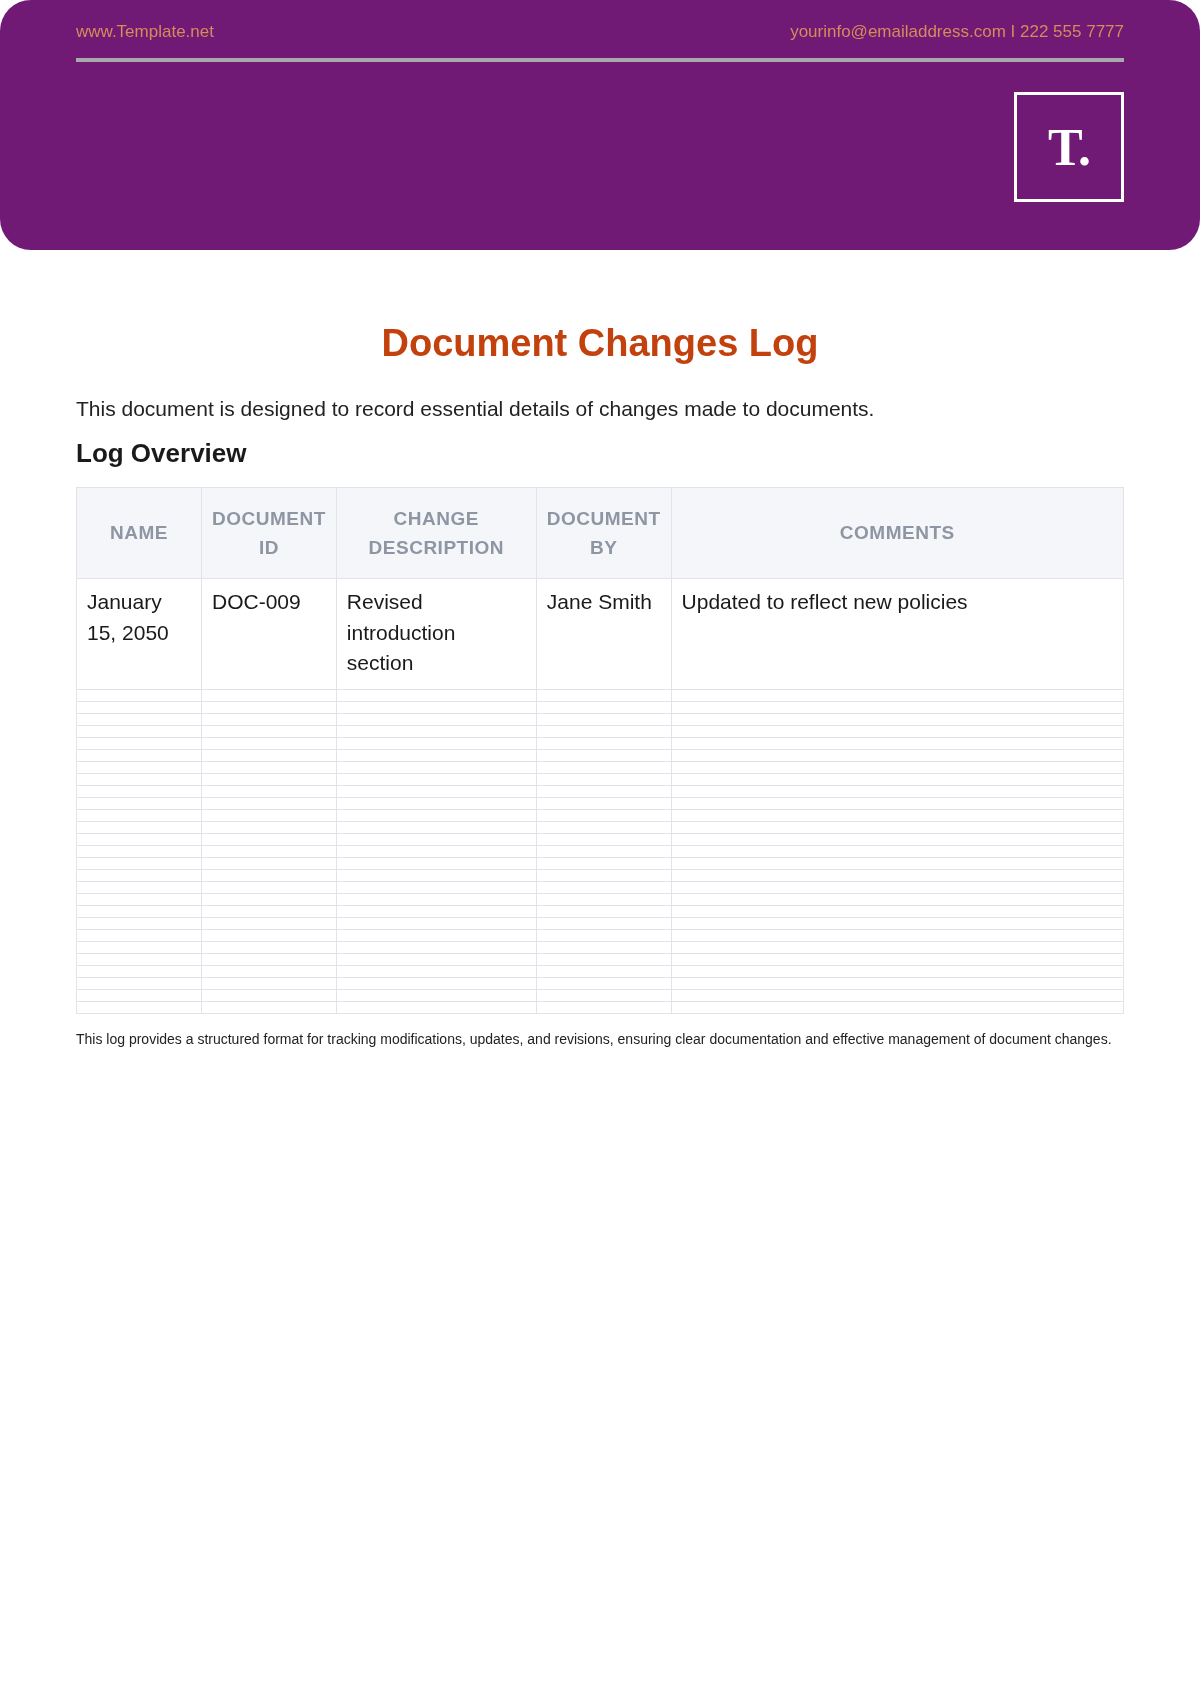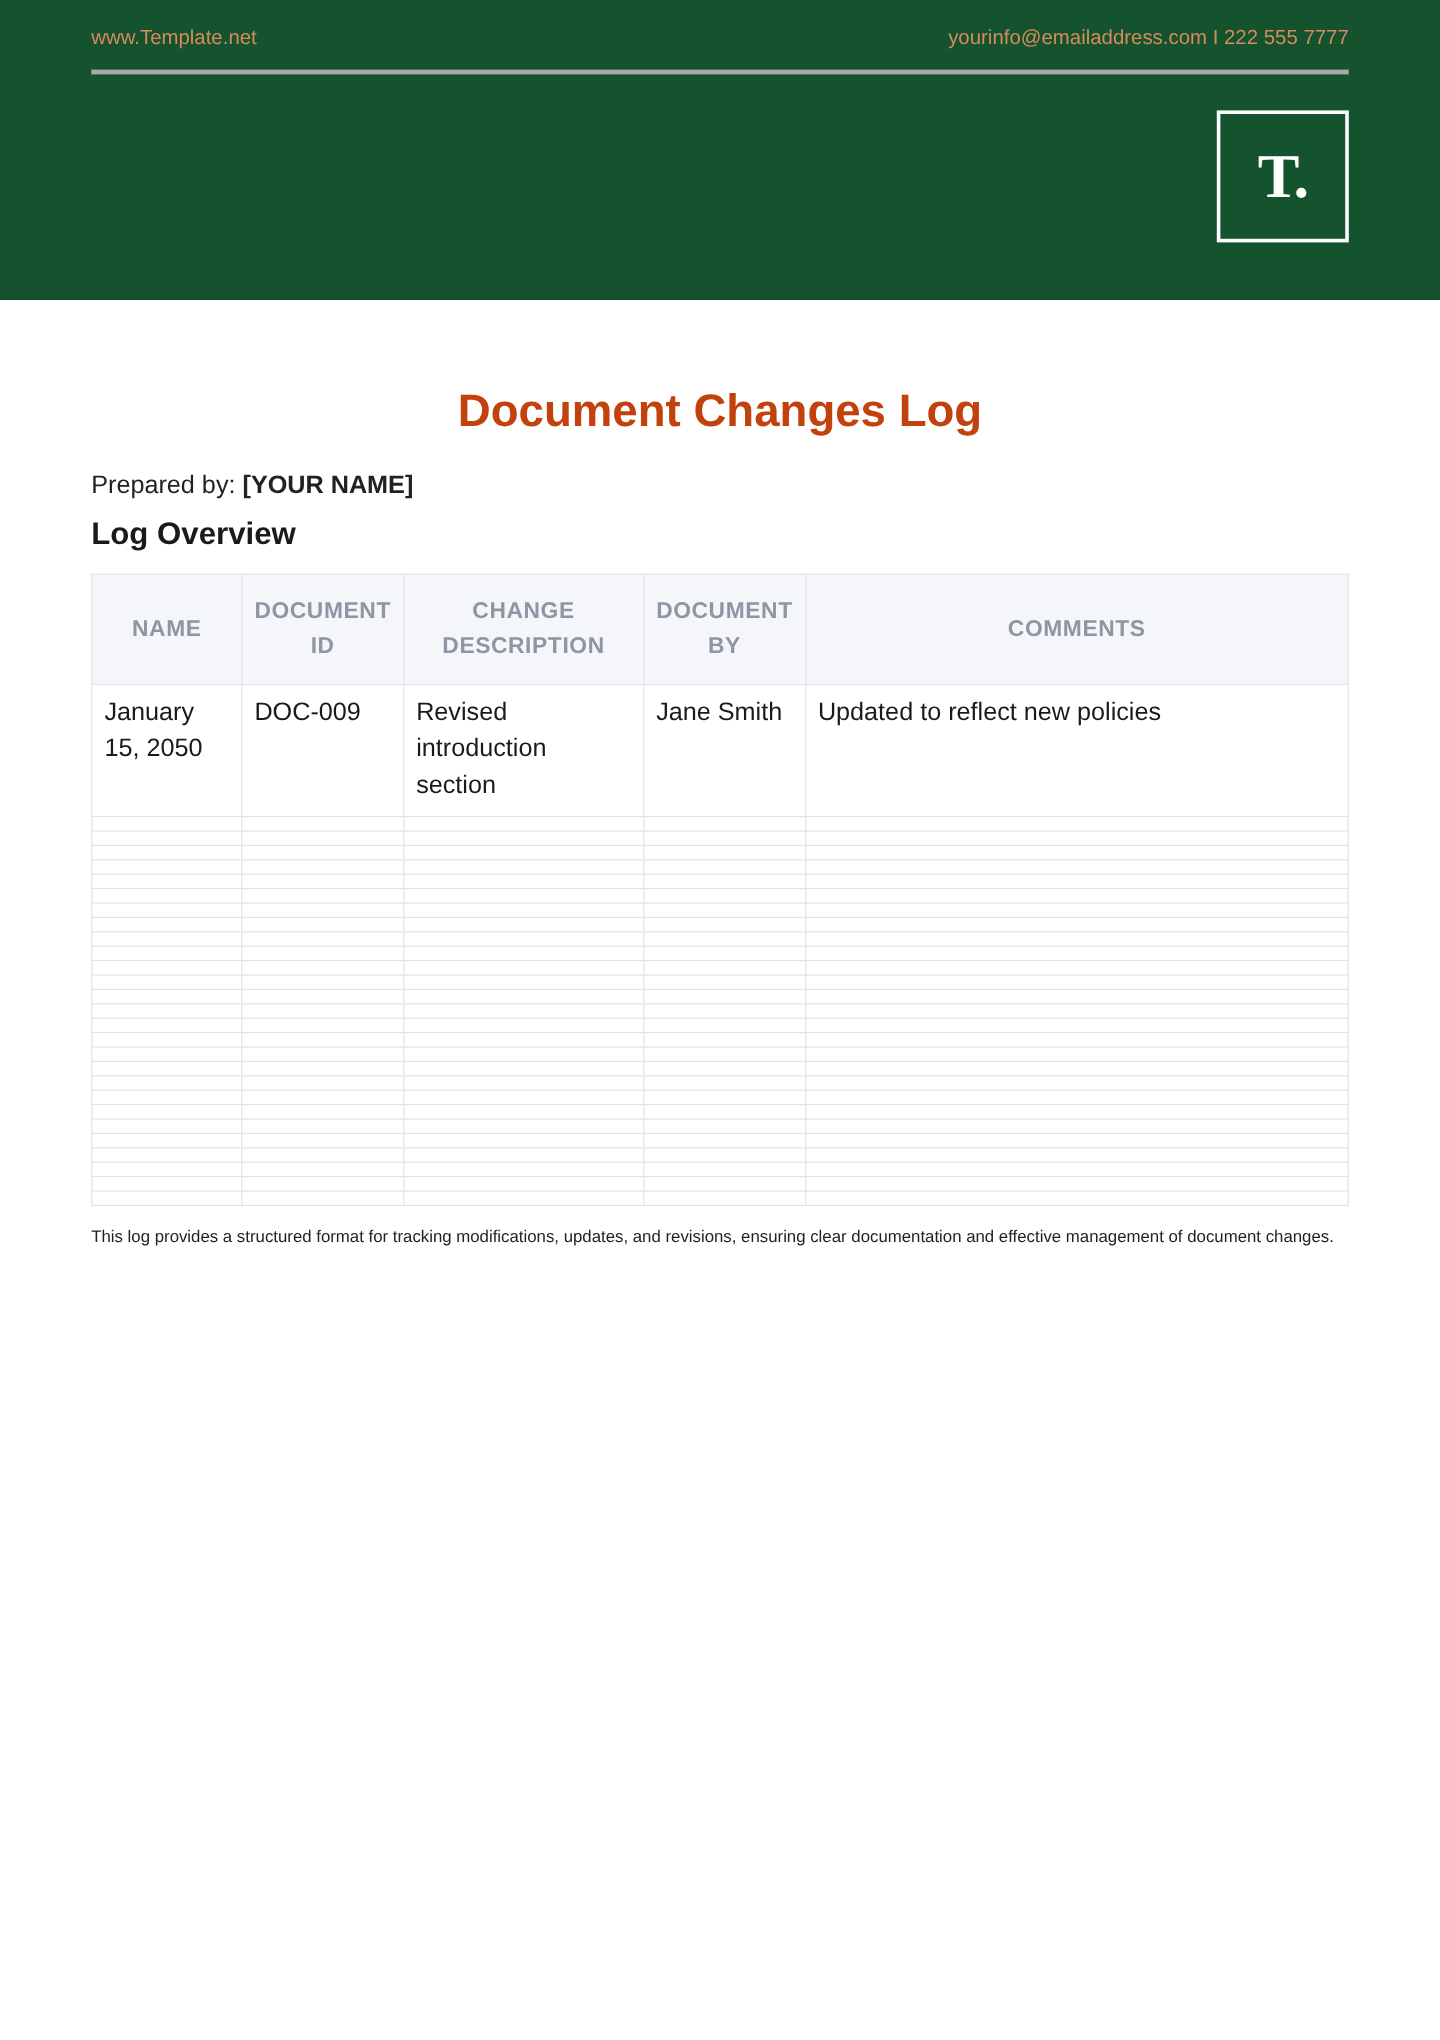--- a/index.html
+++ b/index.html
@@ -1,23 +1,24 @@
 <!DOCTYPE html>
 <html><head>
 <meta charset="utf-8">
 <style>
   * { box-sizing: border-box; margin: 0; padding: 0; }
   html, body { width: 1200px; height: 1700px; font-family: Arial, Helvetica, sans-serif; background: #fff; color: #1a1a1a; }
   .page { width: 1200px; height: 1700px; position: relative; }
 
   
   .header-band {
-    background: #14532d;
+    background: #701a75;
     width: 100%;
     padding: 0;
+    border-radius: 31px;
   }
   .header-top {
     display: flex;
     justify-content: space-between;
     align-items: center;
     padding: 22px 76px 16px 76px;
     font-size: 17px;
     color: #d78a5b;
     border-bottom: 4px solid #a9a9a9;
     margin: 0 76px;
@@ -145,23 +146,21 @@
     </div>
     <div class="header-logo-row">
       <div class="logo-box">
         <span class="logo-text">T.</span>
       </div>
     </div>
   </div>
 
   <div class="content">
     <h1 class="doc-title">Document Changes Log</h1>
-    <p class="prepared">
-      <span class="label">Prepared by: </span><span class="value">[YOUR NAME]</span>
-    </p>
+    <p class="intro">This document is designed to record essential details of changes made to documents.</p>
     <h2 class="section">Log Overview</h2>
 
     <table class="log-table">
       <colgroup>
         <col class="col-date">
           <col class="col-id">
           <col class="col-desc">
           <col class="col-by">
           <col class="col-comm">
       </colgroup>

